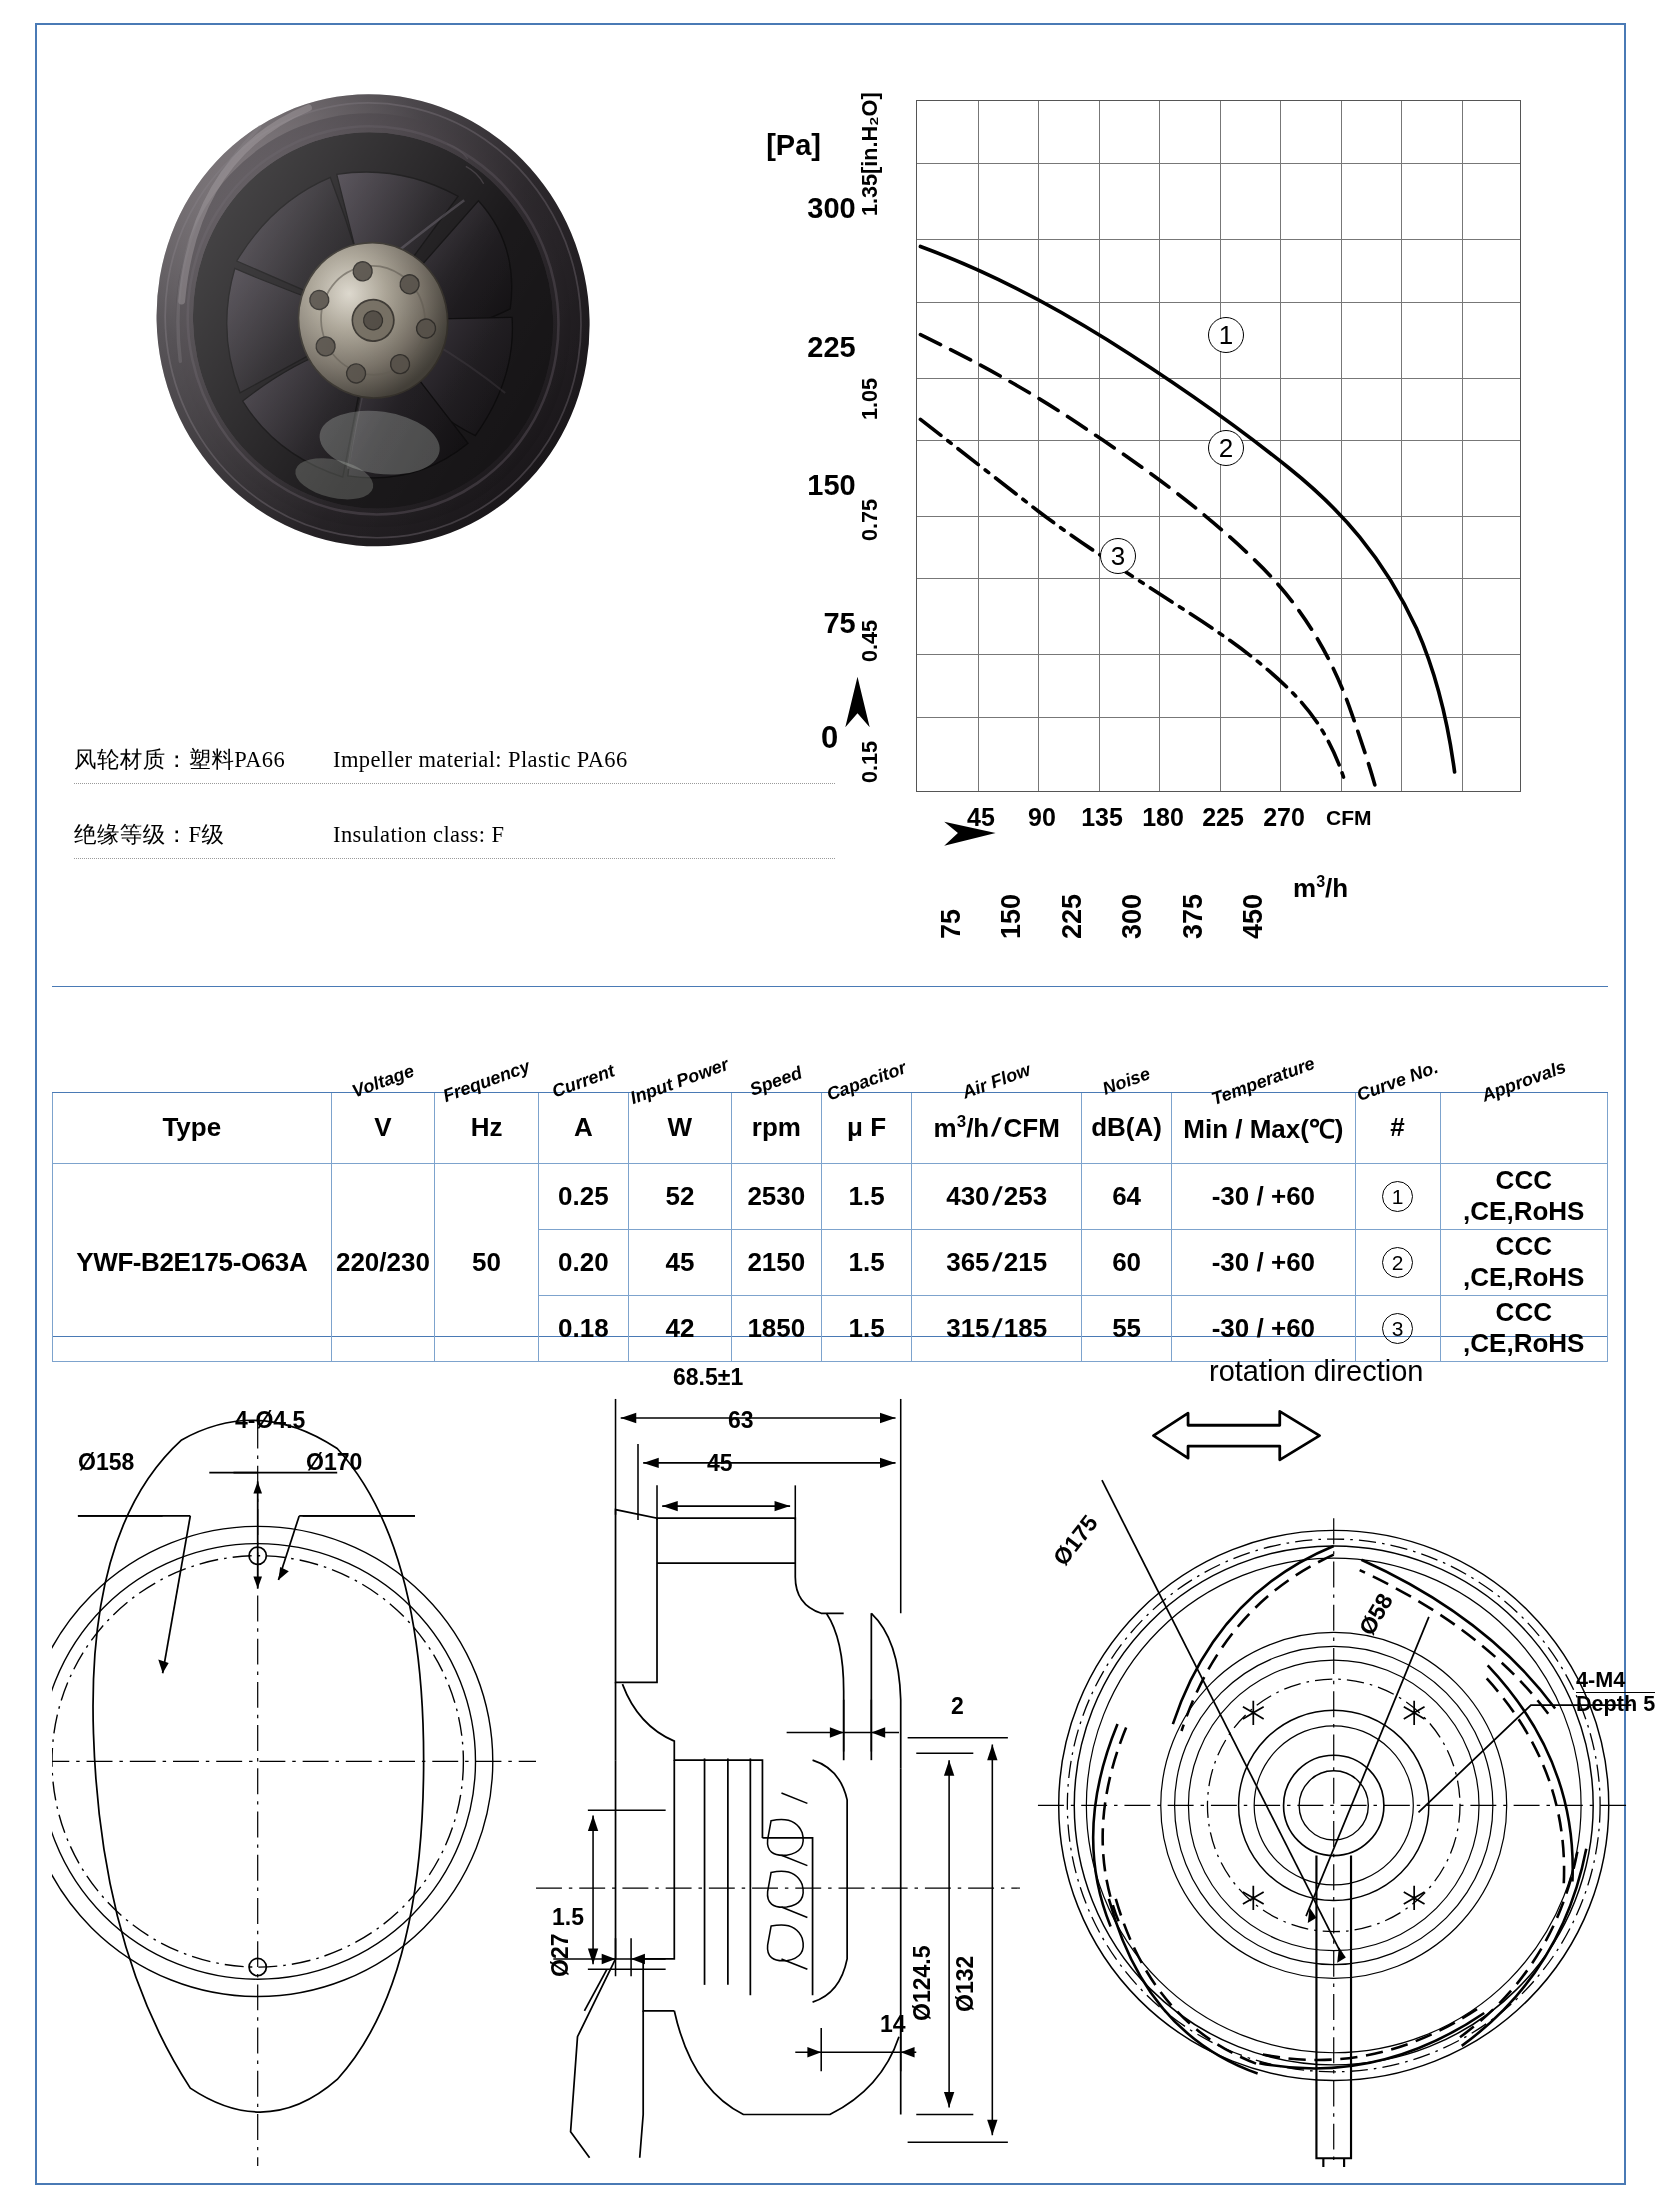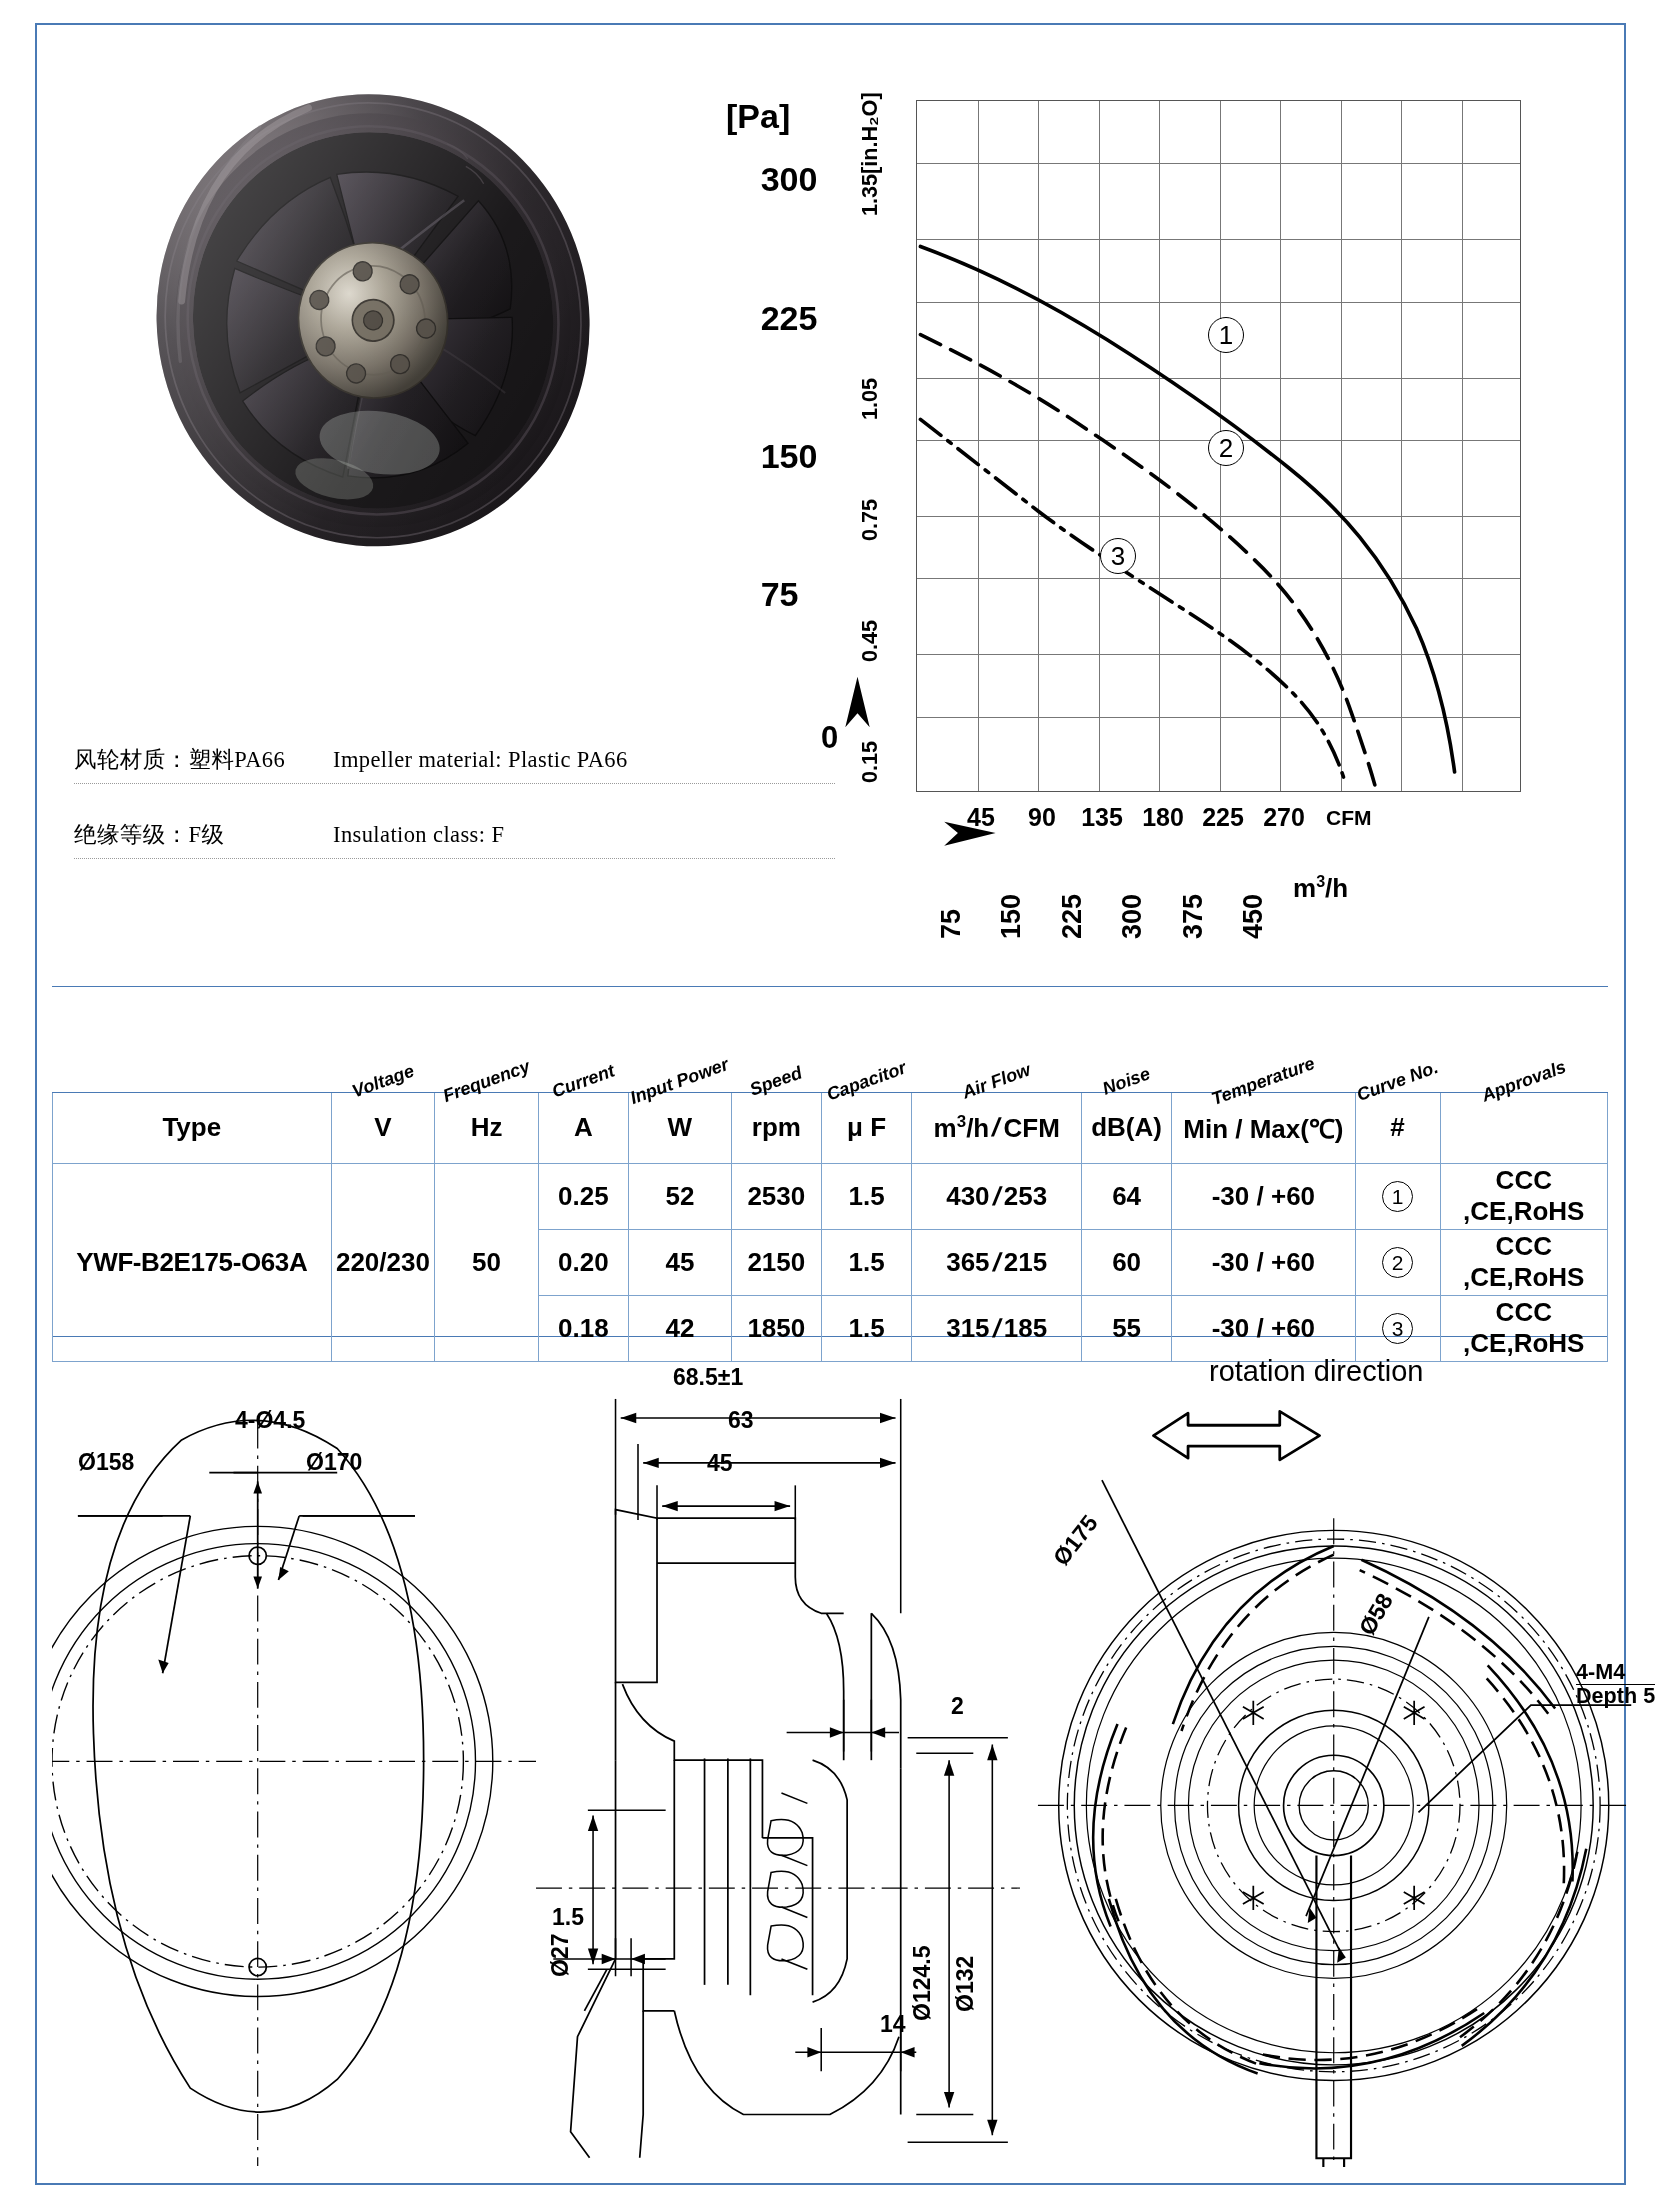--- a/index.html
+++ b/index.html
@@ -70,23 +70,25 @@
     position: absolute; background: #777;
   }
   .chart-plot .vline { width: 0.9px; top: 0; bottom: 0; }
   .chart-plot .hline { height: 0.9px; left: 0; right: 0; }
   .chart-svg { position: absolute; left: 0; top: 0; }
 
   .ax-pa {
     position: absolute;
     font-family: "Liberation Sans", sans-serif;
     font-weight: bold;
-    font-size: 34px;
+    font-size: 29px;
     color: #000;
+    text-align: right;
     width: 95px;
+    margin-top: 32px;
   }
   .ax-in {
     position: absolute;
     font-family: "Liberation Sans", sans-serif;
     font-weight: bold;
     font-size: 21.6px;
     color: #000;
     transform: rotate(-90deg);
     transform-origin: left bottom;
     white-space: nowrap;
@@ -729,20 +731,20 @@
       </g>
 
       <g fill="none" stroke="#000" stroke-width="2.5">
         <path d="M 352 470 L 352 820 L 392 820 L 392 470"></path>
         <path d="M 360 820 L 360 830 M 384 820 L 384 830"></path>
       </g>
     </svg>
 
     <div class="dwg-label rot45" style="left:1017px; top:199px;">Ø175</div>
     <div class="dwg-label rot50" style="left:1325px; top:268px;">Ø58</div>
-    <div class="depth-lbl" style="left:1524px; top:316px;">
+    <div class="depth-lbl" style="left:1524px; top:324px;">
       <span class="top">4-M4</span>
       <span>Depth 5</span>
     </div>
   </div>
 
 </div>
 
 
 </body></html>

